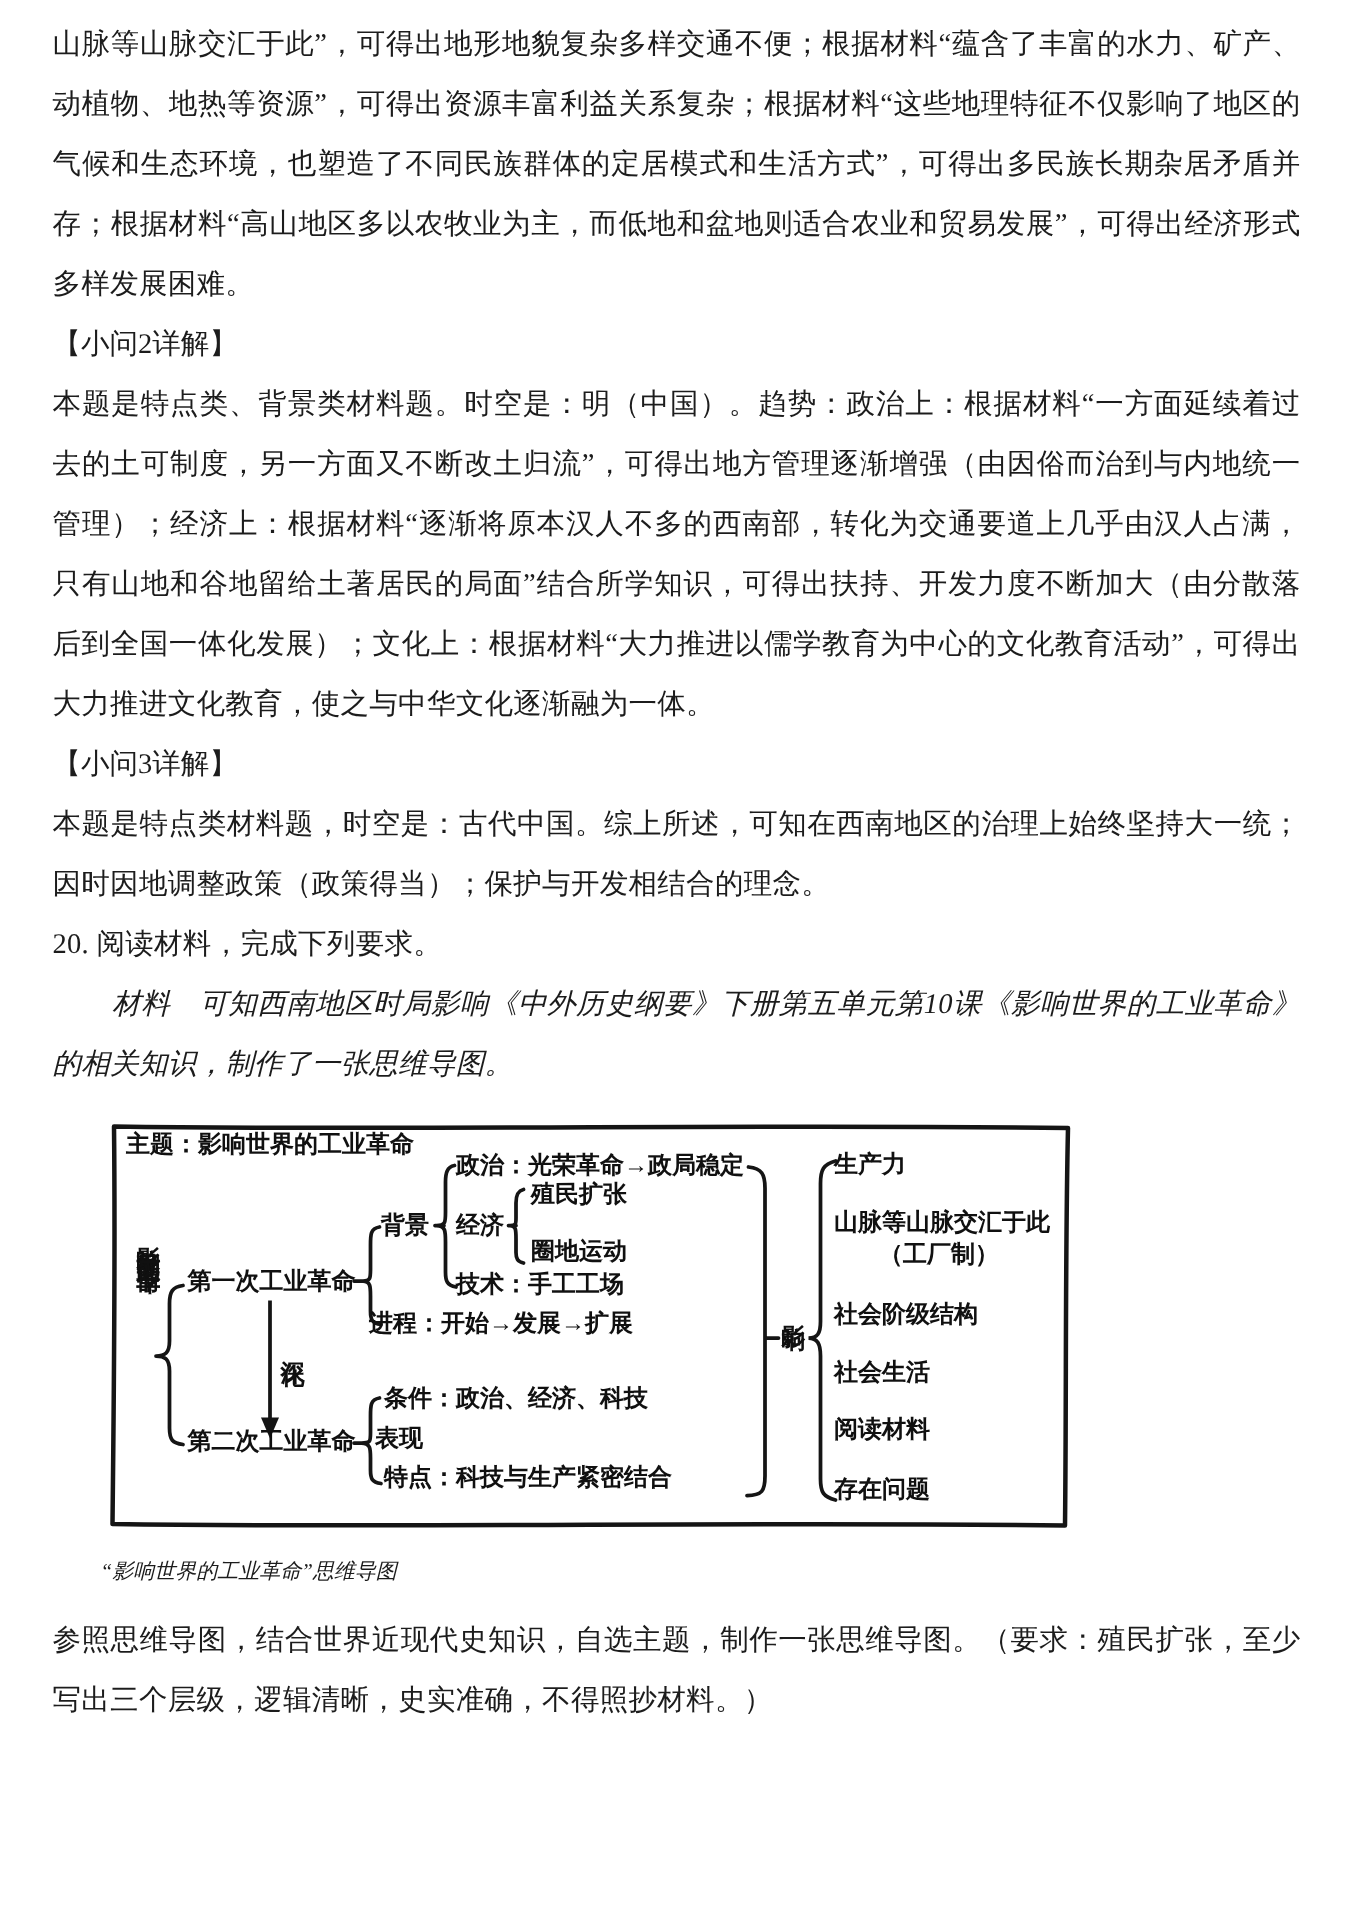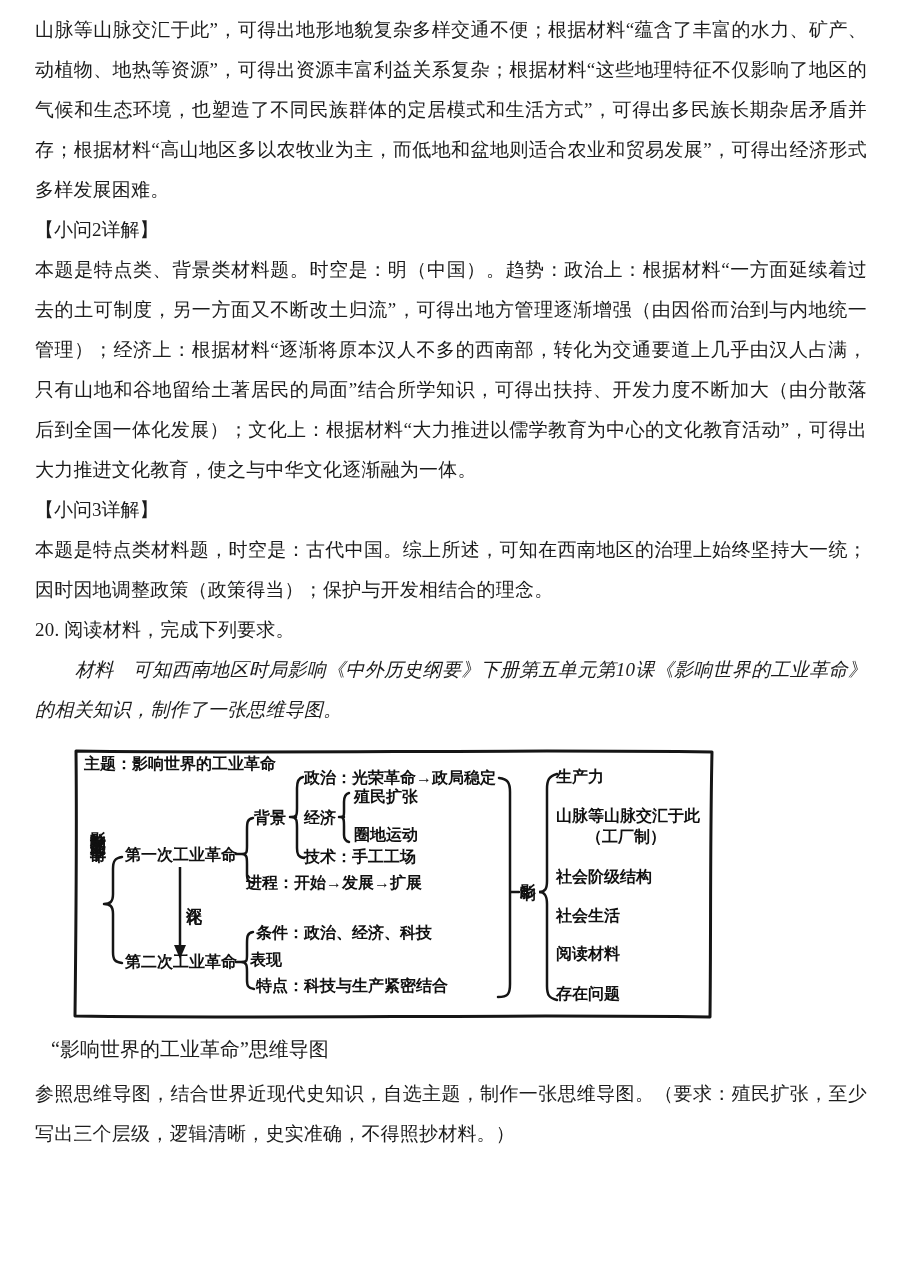--- a/index.html
+++ b/index.html
@@ -25,21 +25,21 @@
   .map-text{
     position:absolute;white-space:nowrap;
     font-family:"Liberation Sans","DejaVu Sans",sans-serif;
     font-weight:700;font-size:16px;line-height:20px;color:#101010;
   }
   .vtext{
     writing-mode:vertical-rl;text-orientation:upright;
     letter-spacing:2px;
   }
   .fig-caption{
-    margin:10px 0 0 16px;font-size:20px;line-height:30px;
+    margin:10px 0 0 32px;font-size:14px;line-height:30px;font-style:italic;
   }
   .task{margin-top:10px;}
 </style>
 </head>
 <body>
 
 <div class="doc">
 
   <p class="para">山脉等山脉交汇于此”，可得出地形地貌复杂多样交通不便；根据材料“蕴含了丰富的水力、矿产、动植物、地热等资源”，可得出资源丰富利益关系复杂；根据材料“这些地理特征不仅影响了地区的气候和生态环境，也塑造了不同民族群体的定居模式和生活方式”，可得出多民族长期杂居矛盾并存；根据材料“高山地区多以农牧业为主，而低地和盆地则适合农业和贸易发展”，可得出经济形式多样发展困难。</p>
 

